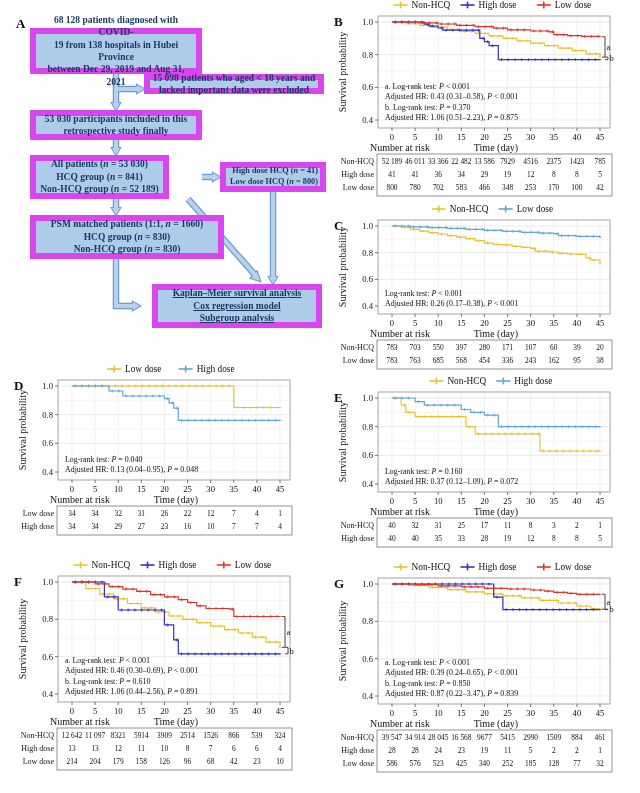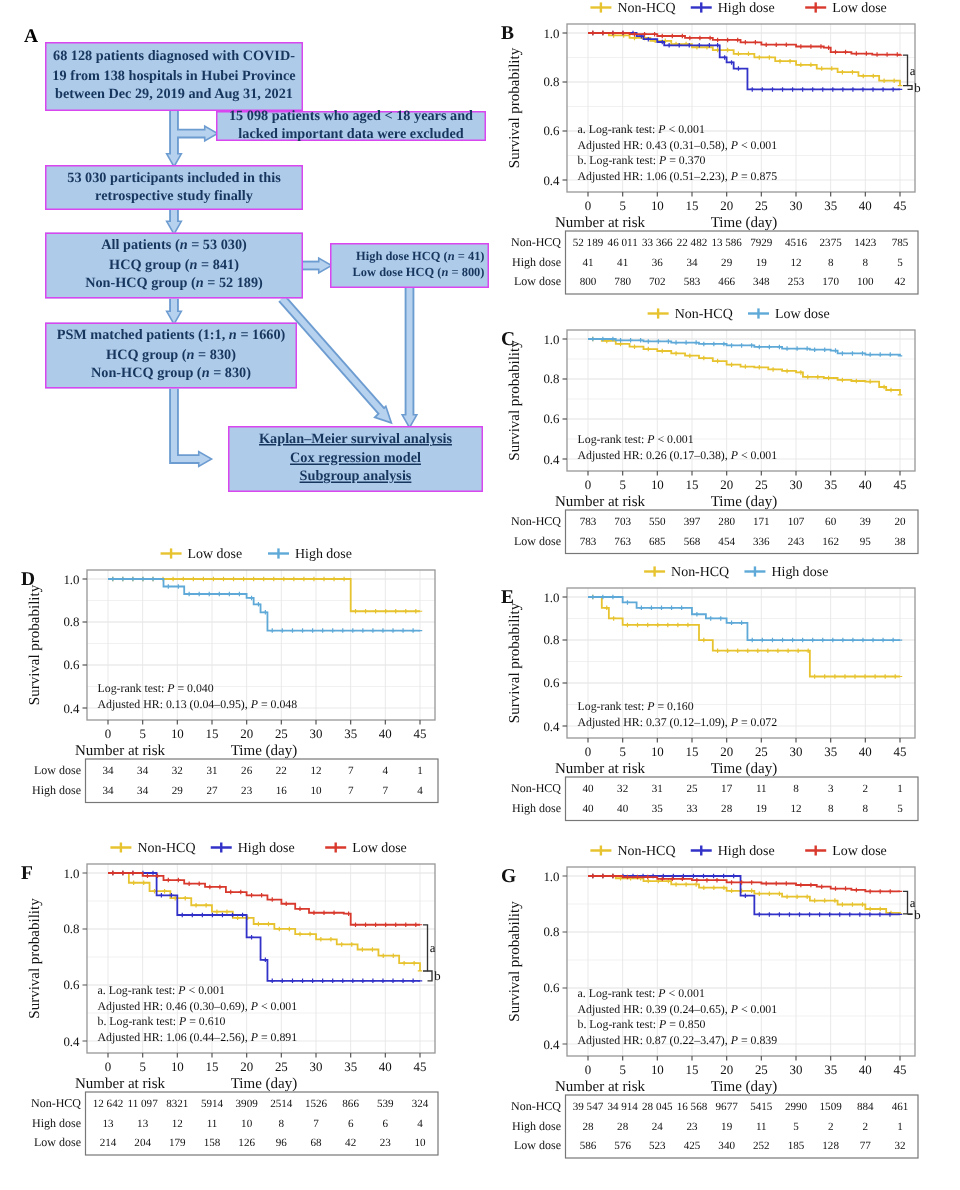--- a/index.html
+++ b/index.html
@@ -1,19 +1,19 @@
 <!DOCTYPE html>
 <html><head>
 <meta charset="utf-8">
 <style>
   html,body{margin:0;padding:0;background:#ffffff;}
   .canvas{position:relative;width:640px;height:793px;background:#ffffff;overflow:hidden;
           font-family:"Liberation Serif",serif;color:#111;}
   .flow{position:absolute;}
-  .flow-box{position:absolute;box-sizing:border-box;background:#aecbea;border:1px solid #d946ef;
+  .flow-box{position:absolute;box-sizing:border-box;background:#aecbea;border:6px solid #d946ef;
             color:#17365d;font-weight:bold;text-align:center;display:flex;align-items:center;
             justify-content:center;line-height:1.3;padding:1px 2px;}
   .flow-box .inner{width:100%;}
   .panel-letter{position:absolute;font-weight:bold;font-size:13px;color:#000;}
   svg text{fill:#111;}
 </style>
 </head>
 <body>
 
 <div class="canvas">
@@ -55,27 +55,27 @@
       </svg>
       <div class="flow-box" style="left: 22px; top: 16px; width: 172px; height: 46px; font-size: 9.5px;">
         <div class="inner">68 128 patients diagnosed with COVID-<br>19 from 138 hospitals in Hubei Province<br>between Dec 29, 2019 and Aug 31, 2021</div>
       </div>
       <div class="flow-box" style="left: 136px; top: 62px; width: 180px; height: 20px; font-size: 9.5px;">
         <div class="inner">15 098 patients who aged &lt; 18 years and<br>lacked important data were excluded</div>
       </div>
       <div class="flow-box" style="left: 22px; top: 98px; width: 172px; height: 30px; font-size: 9.5px;">
         <div class="inner">53 030 participants included in this<br>retrospective study finally</div>
       </div>
-      <div class="flow-box" style="left: 22px; top: 143px; width: 172px; height: 44px; font-size: 9.5px;">
+      <div class="flow-box" style="left: 22px; top: 143px; width: 139px; height: 44px; font-size: 9.5px;">
         <div class="inner">All patients (<i>n</i> = 53 030)<br>HCQ group (<i>n</i> = 841)<br>Non-HCQ group (<i>n</i> = 52 189)</div>
       </div>
       <div class="flow-box" style="left: 212px; top: 150px; width: 106px; height: 30px; font-size: 8.3px; text-align: right;">
         <div class="inner">High dose HCQ (<i>n</i> = 41)<br>Low dose HCQ (<i>n</i> = 800)</div>
       </div>
-      <div class="flow-box" style="left: 22px; top: 203px; width: 168px; height: 44px; font-size: 9.5px;">
+      <div class="flow-box" style="left: 22px; top: 203px; width: 194px; height: 44px; font-size: 9.5px;">
         <div class="inner">PSM matched patients (1:1, <i>n</i> = 1660)<br>HCQ group (<i>n</i> = 830)<br>Non-HCQ group (<i>n</i> = 830)</div>
       </div>
       <div class="flow-box" style="left: 144px; top: 272px; width: 170px; height: 44px; font-size: 9.5px; text-decoration: underline;">
         <div class="inner">Kaplan–Meier survival analysis<br>Cox regression model<br>Subgroup analysis</div>
       </div>
     </div>
   <div id="panels">
       <svg width="308" height="201" viewBox="0 0 308 201" style="position:absolute;left:330px;top:-2px;">
         <line x1="63.599999999999994" y1="7" x2="77.6" y2="7" stroke="#e7c32f" stroke-width="1.6"></line>
         <line x1="70.6" y1="3.6" x2="70.6" y2="10.4" stroke="#e7c32f" stroke-width="1.6"></line>

